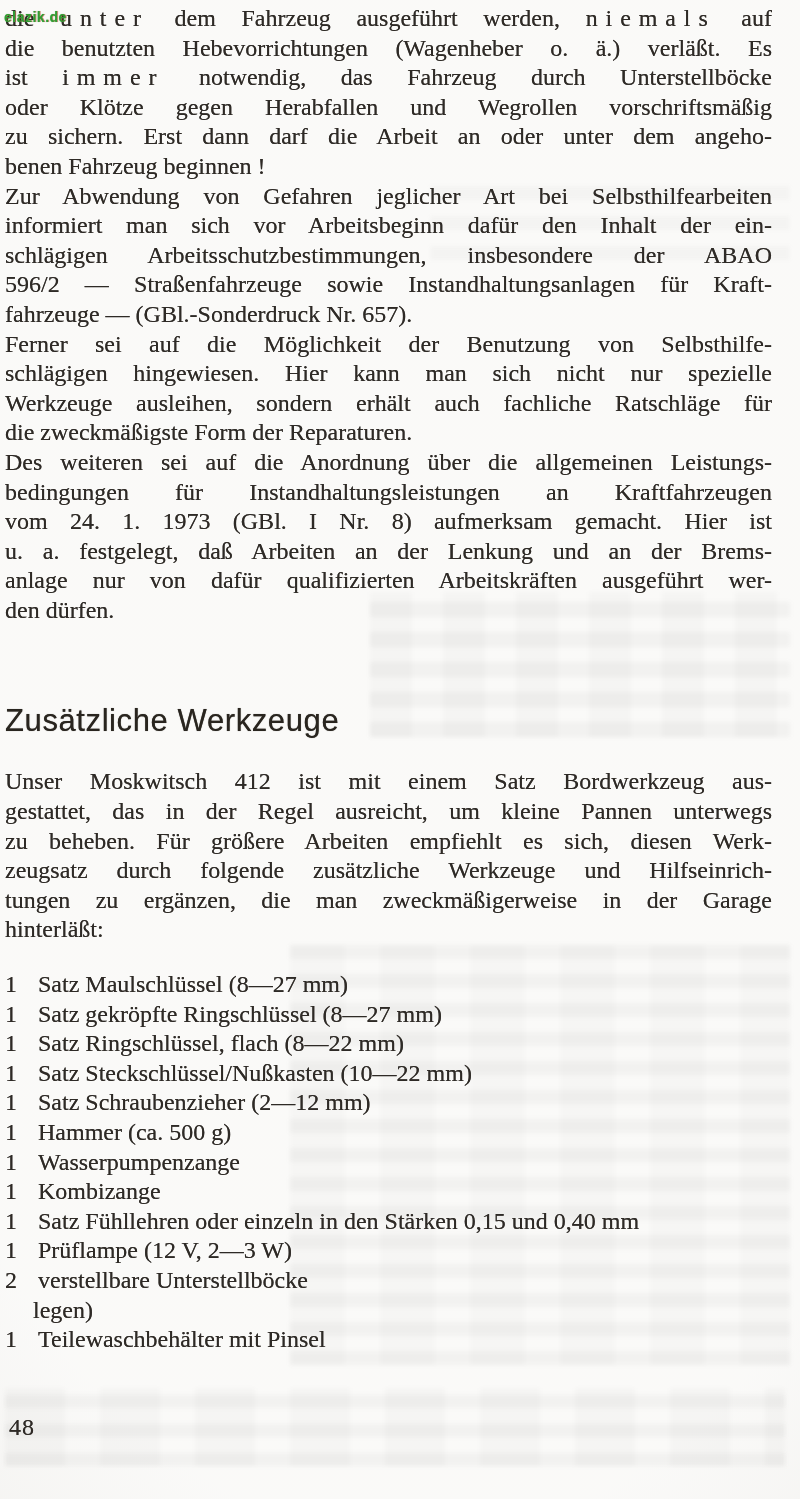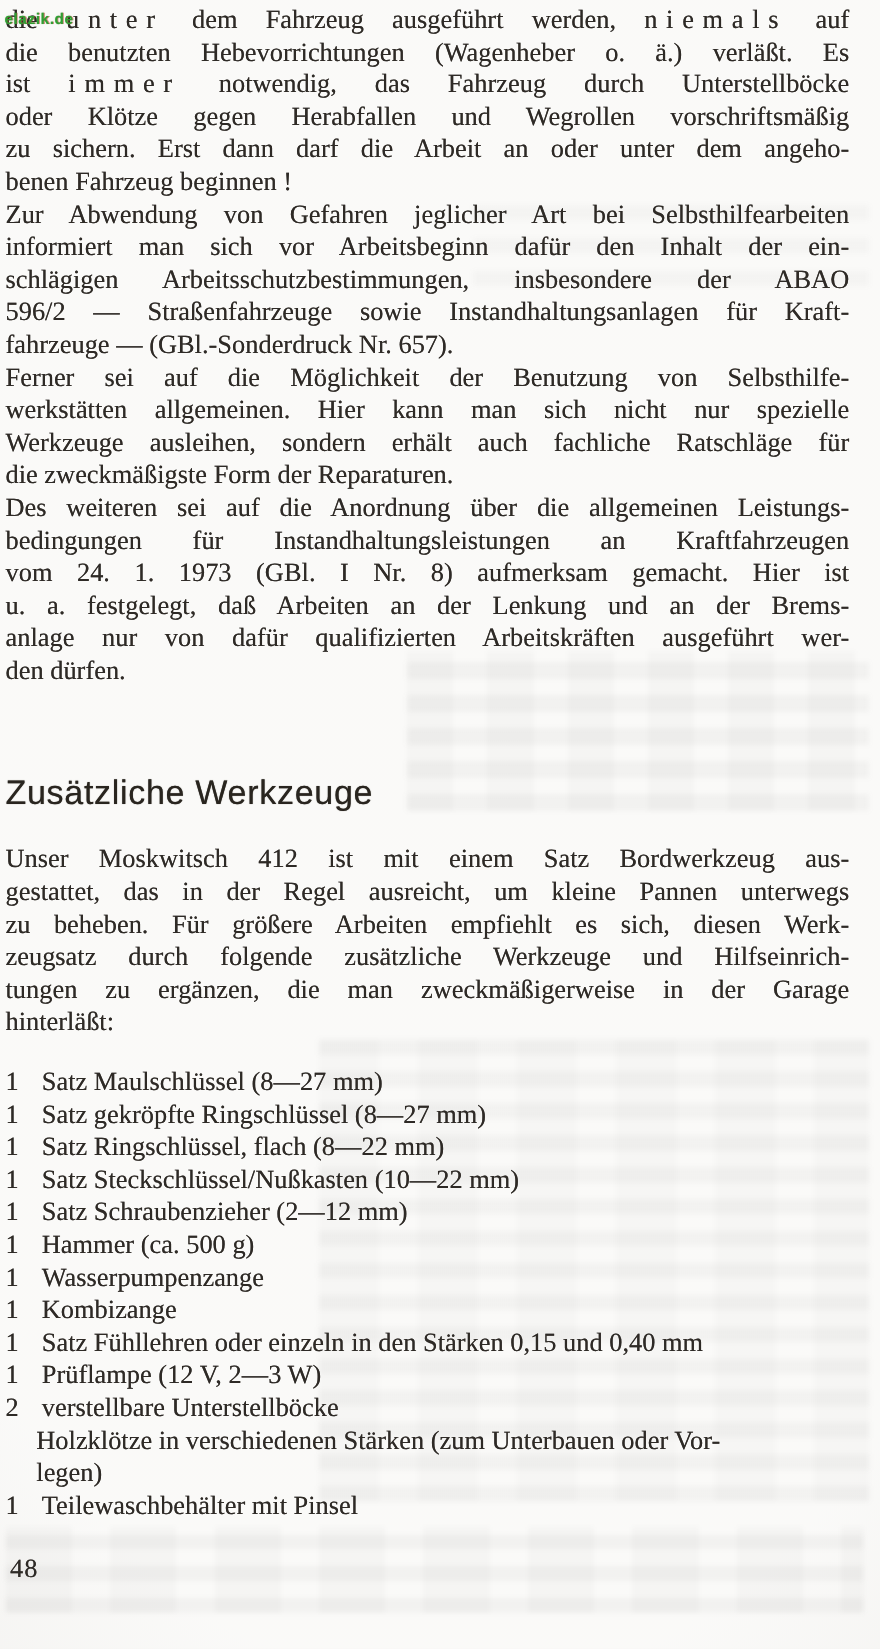--- a/index.html
+++ b/index.html
@@ -83,21 +83,21 @@
       <div class="ln">zu sichern. Erst dann darf die Arbeit an oder unter dem angeho-</div>
       <div class="ln last">benen Fahrzeug beginnen !</div>
 
       <div class="ln">Zur Abwendung von Gefahren jeglicher Art bei Selbsthilfearbeiten</div>
       <div class="ln">informiert man sich vor Arbeitsbeginn dafür den Inhalt der ein-</div>
       <div class="ln">schlägigen Arbeitsschutzbestimmungen, insbesondere der ABAO</div>
       <div class="ln">596/2 — Straßenfahrzeuge sowie Instandhaltungsanlagen für Kraft-</div>
       <div class="ln last">fahrzeuge — (GBl.-Sonderdruck Nr. 657).</div>
 
       <div class="ln">Ferner sei auf die Möglichkeit der Benutzung von Selbsthilfe-</div>
-      <div class="ln">werkstätten allgemeinen. Hier kann man sich nicht nur spezielle</div>
+      <div class="ln">schlägigen hingewiesen. Hier kann man sich nicht nur spezielle</div>
       <div class="ln">Werkzeuge ausleihen, sondern erhält auch fachliche Ratschläge für</div>
       <div class="ln last">die zweckmäßigste Form der Reparaturen.</div>
 
       <div class="ln">Des weiteren sei auf die Anordnung über die allgemeinen Leistungs-</div>
       <div class="ln">bedingungen für Instandhaltungsleistungen an Kraftfahrzeugen</div>
       <div class="ln">vom 24. 1. 1973 (GBl. I Nr. 8) aufmerksam gemacht. Hier ist</div>
       <div class="ln">u. a. festgelegt, daß Arbeiten an der Lenkung und an der Brems-</div>
       <div class="ln">anlage nur von dafür qualifizierten Arbeitskräften ausgeführt wer-</div>
       <div class="ln last">den dürfen.</div>
     </div>
@@ -152,23 +152,20 @@
         </div>
       <div class="row">
           <span class="q">1</span>
           <span class="t">Prüflampe (12 V, 2—3 W)</span>
         </div>
       <div class="row">
           <span class="q">2</span>
           <span class="t">verstellbare Unterstellböcke</span>
         </div>
       <div class="row cont">
-          <span class="t">Holzklötze in verschiedenen Stärken (zum Unterbauen oder Vor-</span>
-        </div>
-      <div class="row cont">
           <span class="t">legen)</span>
         </div>
       <div class="row">
           <span class="q">1</span>
           <span class="t">Teilewaschbehälter mit Pinsel</span>
         </div>
     </div>
 
   </div>
 

